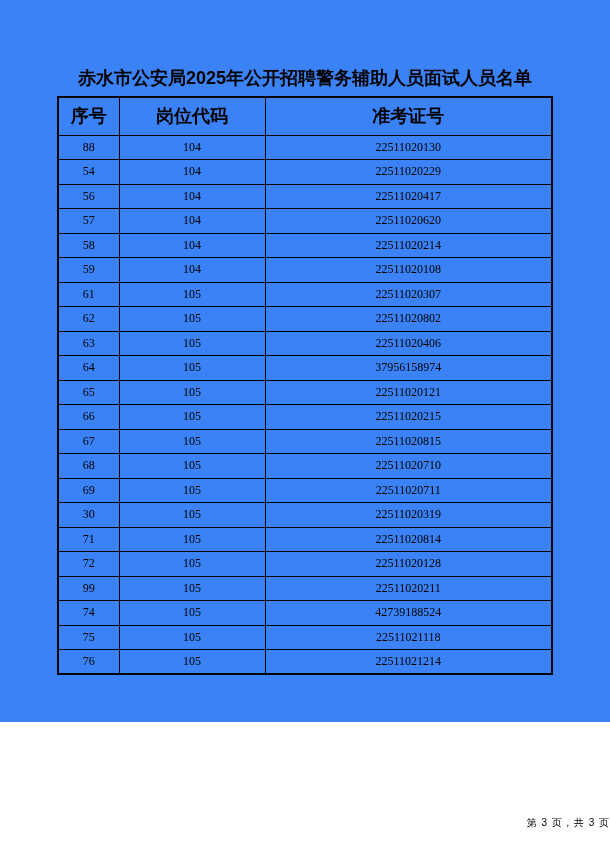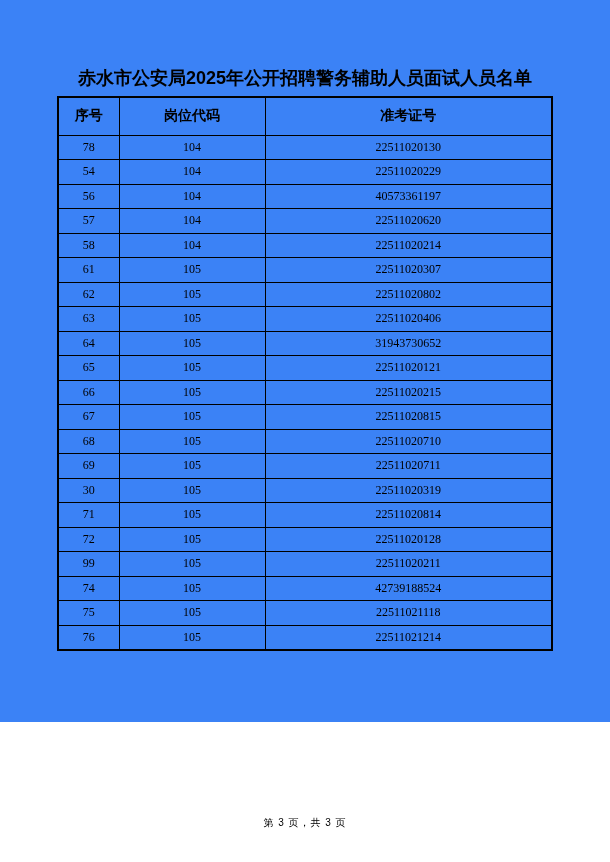--- a/index.html
+++ b/index.html
@@ -40,38 +40,38 @@
   }
   table.roster th, table.roster td {
     border: 1px solid #000;
     text-align: center;
     vertical-align: middle;
     padding: 0;
     overflow: hidden;
   }
   table.roster th {
     height: 38px;
-    font-size: 14px;
+    font-size: 18px;
     font-weight: bold;
     font-family: "Liberation Sans", sans-serif;
   }
   table.roster td {
     height: 24.5px;
     font-size: 12px;
     font-family: "Liberation Serif", serif;
   }
   table.roster col.c1 { width: 61px; }
   table.roster col.c2 { width: 146px; }
   table.roster col.c3 { width: 287px; }
   .page-footer {
     position: absolute;
     top: 816px;
     left: 0;
     width: 100%;
-    text-align: center;
+    text-align: right;
     font-size: 10px;
     font-family: "Liberation Sans", sans-serif;
     letter-spacing: 1px;
   }
 </style>
 </head>
 <body>
 
 <div class="page">
   <div class="doc-title">赤水市公安局2025年公开招聘警务辅助人员面试人员名单</div>
@@ -84,63 +84,68 @@
     </colgroup>
     <thead>
       <tr>
           <th>序号</th>
           <th>岗位代码</th>
           <th>准考证号</th>
         </tr>
     </thead>
     <tbody>
         <tr>
-          <td>78</td>
+          <td>88</td>
           <td>104</td>
           <td>22511020130</td>
         </tr>
         <tr>
           <td>54</td>
           <td>104</td>
           <td>22511020229</td>
         </tr>
         <tr>
           <td>56</td>
           <td>104</td>
-          <td>40573361197</td>
+          <td>22511020417</td>
         </tr>
         <tr>
           <td>57</td>
           <td>104</td>
           <td>22511020620</td>
         </tr>
         <tr>
           <td>58</td>
           <td>104</td>
           <td>22511020214</td>
         </tr>
         <tr>
+          <td>59</td>
+          <td>104</td>
+          <td>22511020108</td>
+        </tr>
+        <tr>
           <td>61</td>
           <td>105</td>
           <td>22511020307</td>
         </tr>
         <tr>
           <td>62</td>
           <td>105</td>
           <td>22511020802</td>
         </tr>
         <tr>
           <td>63</td>
           <td>105</td>
           <td>22511020406</td>
         </tr>
         <tr>
           <td>64</td>
           <td>105</td>
-          <td>31943730652</td>
+          <td>37956158974</td>
         </tr>
         <tr>
           <td>65</td>
           <td>105</td>
           <td>22511020121</td>
         </tr>
         <tr>
           <td>66</td>
           <td>105</td>
           <td>22511020215</td>

